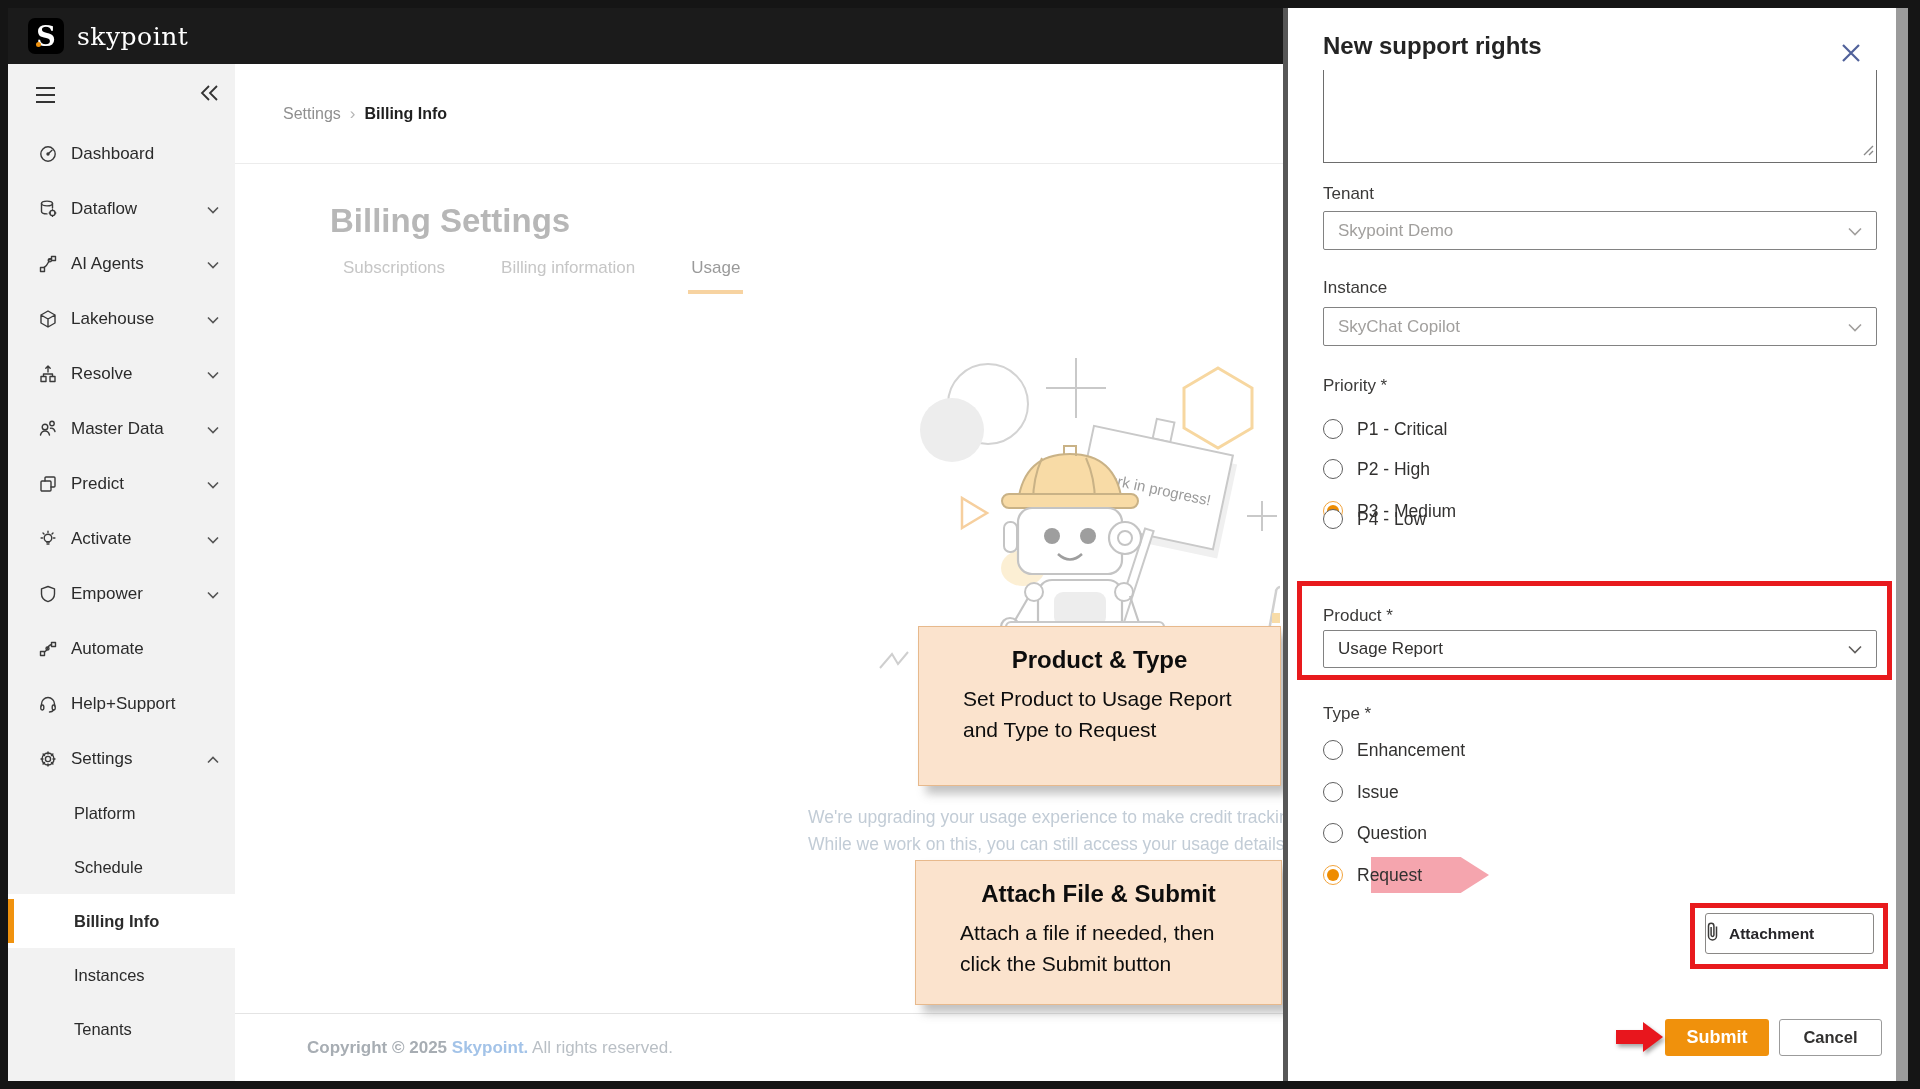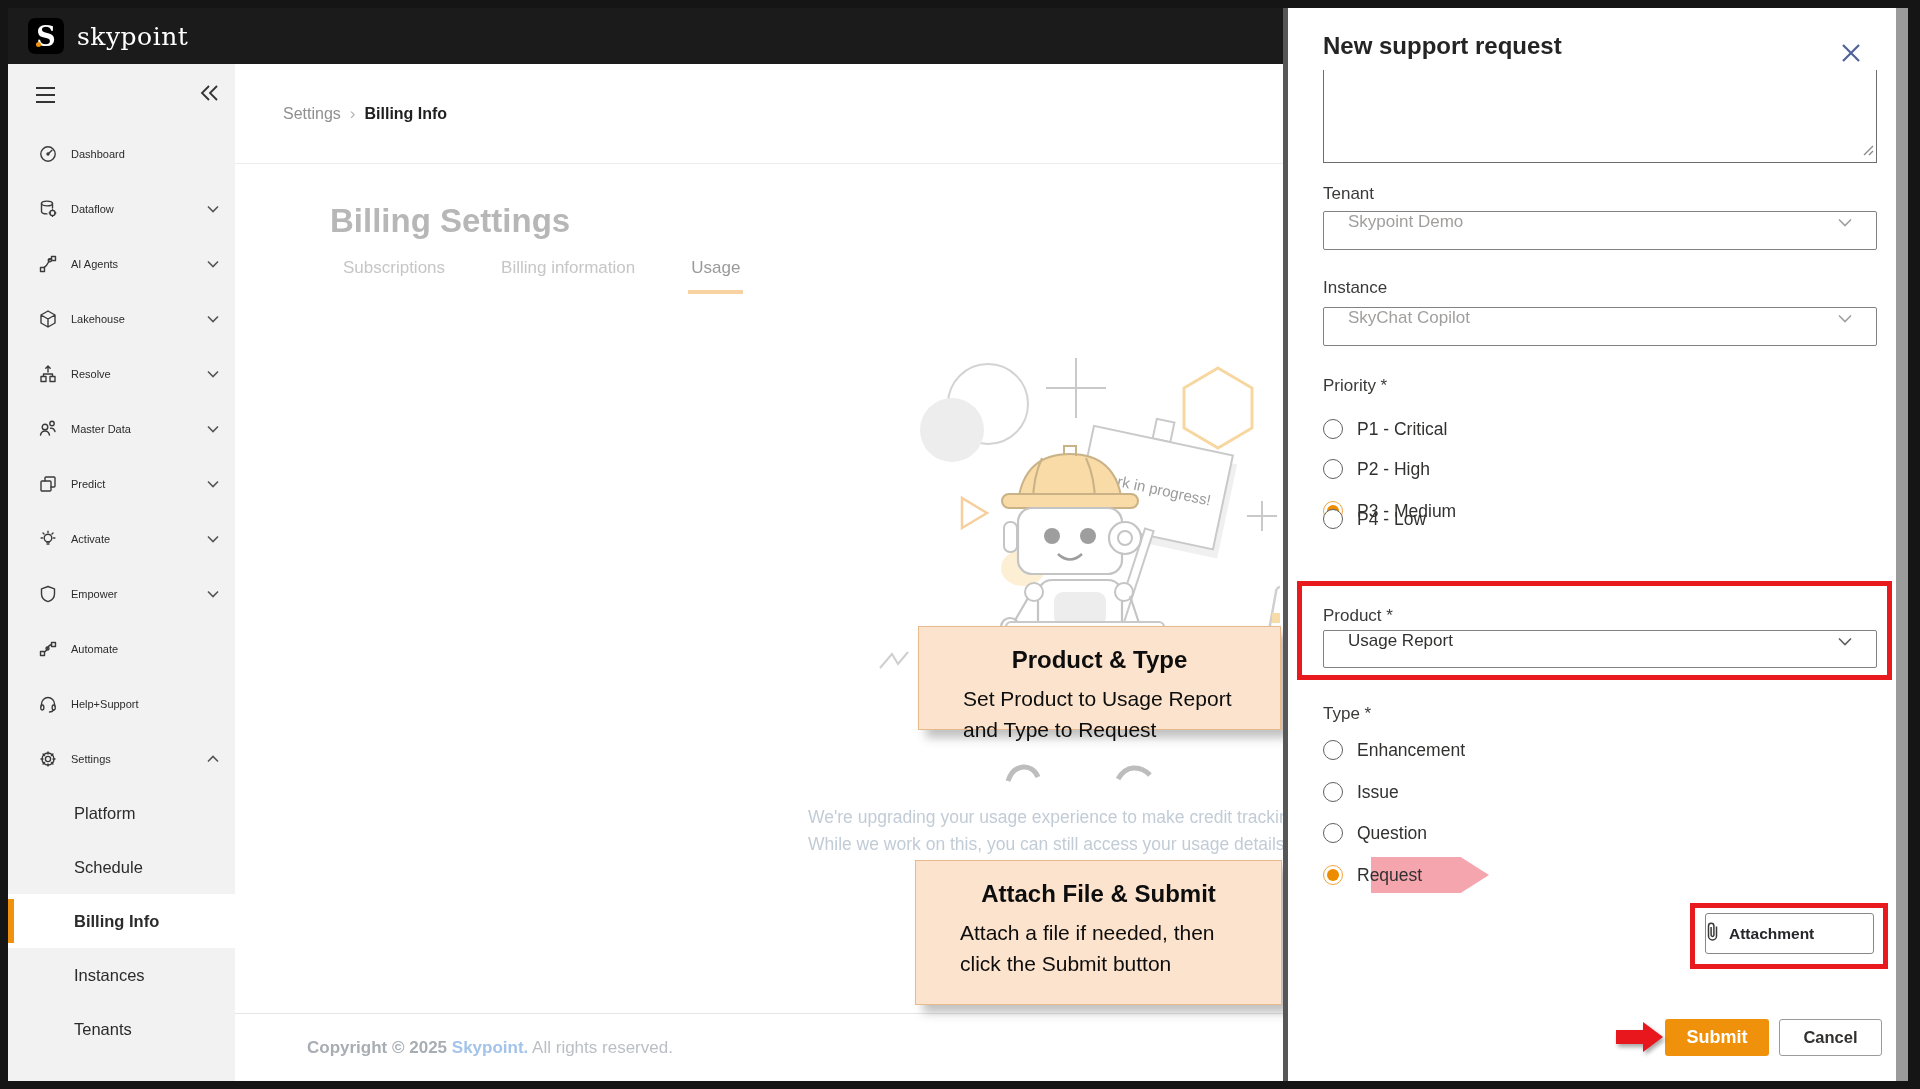--- a/index.html
+++ b/index.html
@@ -14,21 +14,21 @@
   .logo-dot{position:absolute;left:8px;bottom:7px;width:5px;height:5px;border-radius:50%;background:#f0920e;}
   .brand-name{margin-left:13px;color:#fff;font-family:"DejaVu Serif",serif;font-size:25px;letter-spacing:.5px;}
   
   .sidebar{position:absolute;left:8px;top:64px;width:227px;bottom:8px;background:#f2f2f2;}
   .side-head{height:62px;display:flex;align-items:center;justify-content:space-between;
     padding:0 16px 0 28px;}
   .hamburger{width:19px;display:flex;flex-direction:column;gap:5px;cursor:pointer;}
   .hamburger span{height:2px;background:#333;display:block;}
   .collapse{cursor:pointer;}
   .nav-item{height:55px;display:flex;align-items:center;padding:0 16px 0 30px;
-    color:#2b2b2b;font-size:11px;cursor:pointer;}
+    color:#2b2b2b;font-size:17px;cursor:pointer;}
   .nav-icon{width:20px;height:20px;margin-right:13px;flex:none;}
   .nav-icon svg{stroke:#3a3a3a;fill:none;stroke-width:1.4;stroke-linecap:round;stroke-linejoin:round;}
   .nav-label{flex:1;}
   .nav-chev svg{stroke:#555;fill:none;stroke-width:1.6;}
   .sub-item{height:54px;display:flex;align-items:center;padding-left:66px;
     font-size:16.5px;color:#2b2b2b;position:relative;cursor:pointer;}
   .sub-item.active{background:#fff;font-weight:bold;}
   .sub-item.active::before{content:"";position:absolute;left:0;top:5px;bottom:5px;width:6px;background:#f0920e;}
   
   .main{position:absolute;left:235px;top:64px;width:1048px;bottom:8px;background:#fff;overflow:hidden;}
@@ -42,38 +42,38 @@
   .tab.active{color:#9a9a9a;}
   .tab.active::after{content:"";position:absolute;left:-3px;right:-3px;top:32px;height:4px;background:#f7d3a1;}
   .illu{position:absolute;left:545px;top:266px;}
   .paragraph{position:absolute;left:573px;top:740px;font-size:17.5px;line-height:27px;
     color:#c2ccd6;white-space:nowrap;}
   .frag{position:absolute;left:765px;top:697px;z-index:4;}
   .callout{position:absolute;background:#fbe3cd;border:1px solid #e7b98c;
     box-shadow:8px 8px 9px rgba(120,120,120,.45);box-sizing:border-box;z-index:5;}
   .c-title{font-size:24px;font-weight:bold;color:#0d0d0d;text-align:center;margin-top:19px;}
   .c-body{font-size:21px;color:#0d0d0d;line-height:31px;margin-top:9px;padding-left:44px;}
-  .callout-1{left:683px;top:562px;width:363px;height:104px;}
+  .callout-1{left:683px;top:562px;width:363px;height:160px;}
   .callout-2{left:680px;top:796px;width:367px;height:145px;}
   .footer-line{position:absolute;left:0;right:0;top:949px;border-top:1px solid #e4e4e4;}
   .copyright{position:absolute;left:72px;top:974px;font-size:17px;color:#b9bfc5;}
   .copy-b{font-weight:bold;color:#a7adb3;}
   .copy-brand{font-weight:bold;color:#a3c3e8;}
   
   .panel{position:absolute;left:1283px;top:8px;width:613px;bottom:8px;background:#fff;
     border-left:5px solid #575757;box-sizing:border-box;}
   .panel-scroll{position:absolute;left:1896px;top:8px;width:12px;bottom:8px;background:#9b9b9b;}
   .p-title{position:absolute;left:35px;top:24px;font-size:24px;font-weight:bold;color:#242424;}
   .p-close{position:absolute;left:550px;top:32px;width:26px;height:26px;cursor:pointer;}
   .p-textarea{position:absolute;left:35px;top:62px;width:554px;height:93px;
     border:1px solid #6d6d6d;border-top:none;box-sizing:border-box;}
   .resize-grip{position:absolute;right:2px;bottom:2px;}
   .f-label{position:absolute;left:35px;font-size:17px;color:#3b3a39;}
   .select{position:absolute;left:35px;width:554px;height:39px;border:1px solid #828282;border-radius:2px;
-    display:flex;padding:0 24px;box-sizing:border-box;font-size:17px;background:#fff;cursor:pointer;}
+    display:flex;align-items:center;padding:0 14px;box-sizing:border-box;font-size:17px;background:#fff;cursor:pointer;}
   .select .val{flex:1;color:#323130;}
   .select.disabled .val{color:#a19f9d;}
   .radio-row{position:absolute;left:35px;height:30px;display:flex;align-items:center;
     font-size:17.5px;color:#323130;cursor:pointer;}
   .radio{width:20px;height:20px;border:1.5px solid #5f5f5f;border-radius:50%;margin-right:14px;
     box-sizing:border-box;background:#fff;flex:none;position:relative;}
   .radio.sel{border-color:#f2a43c;}
   .radio.sel::after{content:"";position:absolute;inset:3px;border-radius:50%;background:#ee8c00;}
   .red-frame{position:absolute;border:5px solid #e81a1d;box-sizing:border-box;z-index:6;pointer-events:none;}
   .rf-product{left:9px;top:573px;width:595px;height:99px;}
@@ -356,21 +356,21 @@
 
     <div class="footer-line"></div>
     <div class="copyright">
       <span class="copy-b">Copyright © 2025</span>
       <span class="copy-brand">Skypoint.</span>
       <span>All rights reserved.</span>
     </div>
   </div>
 
   <div class="panel">
-    <div class="p-title">New support request</div>
+    <div class="p-title">New support rights</div>
     <div class="p-close">
       <svg width="26" height="26" viewBox="0 0 26 26">
           <path d="M5 5 L21 21 M21 5 L5 21" stroke="#50619a" stroke-width="2.2" fill="none"></path>
         </svg>
     </div>
 
     <div class="p-textarea">
       <span class="resize-grip">
         <svg width="11" height="11" viewBox="0 0 11 11">
             <path d="M10 1 L1 10 M10 6 L6 10" stroke="#8a8a8a" stroke-width="1.4"></path>

